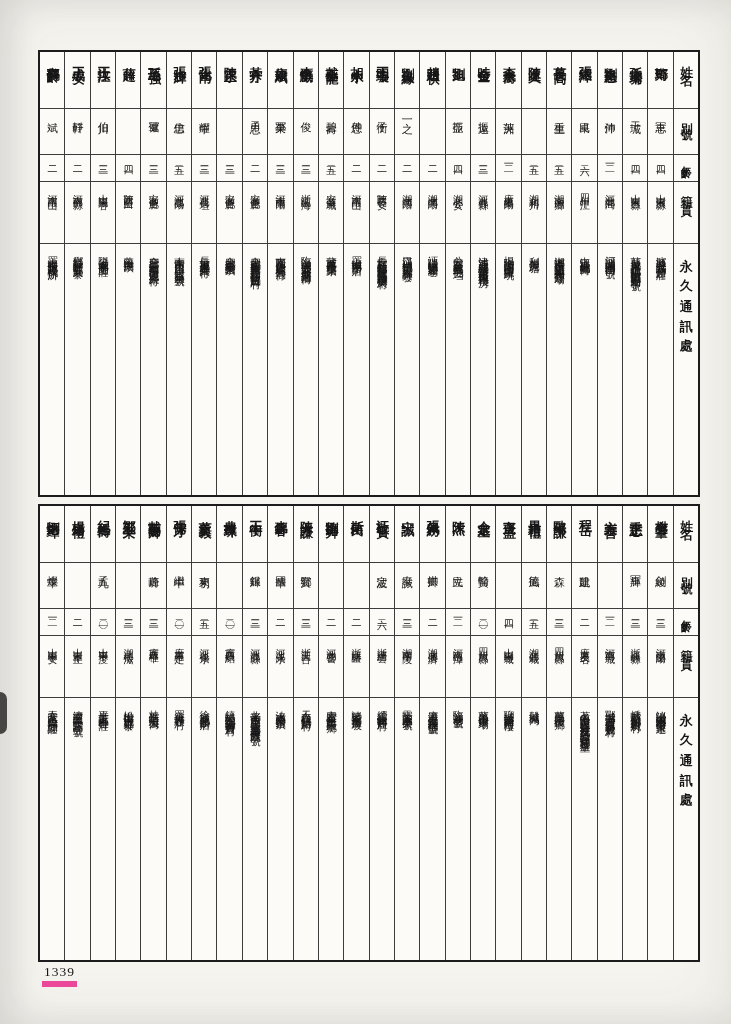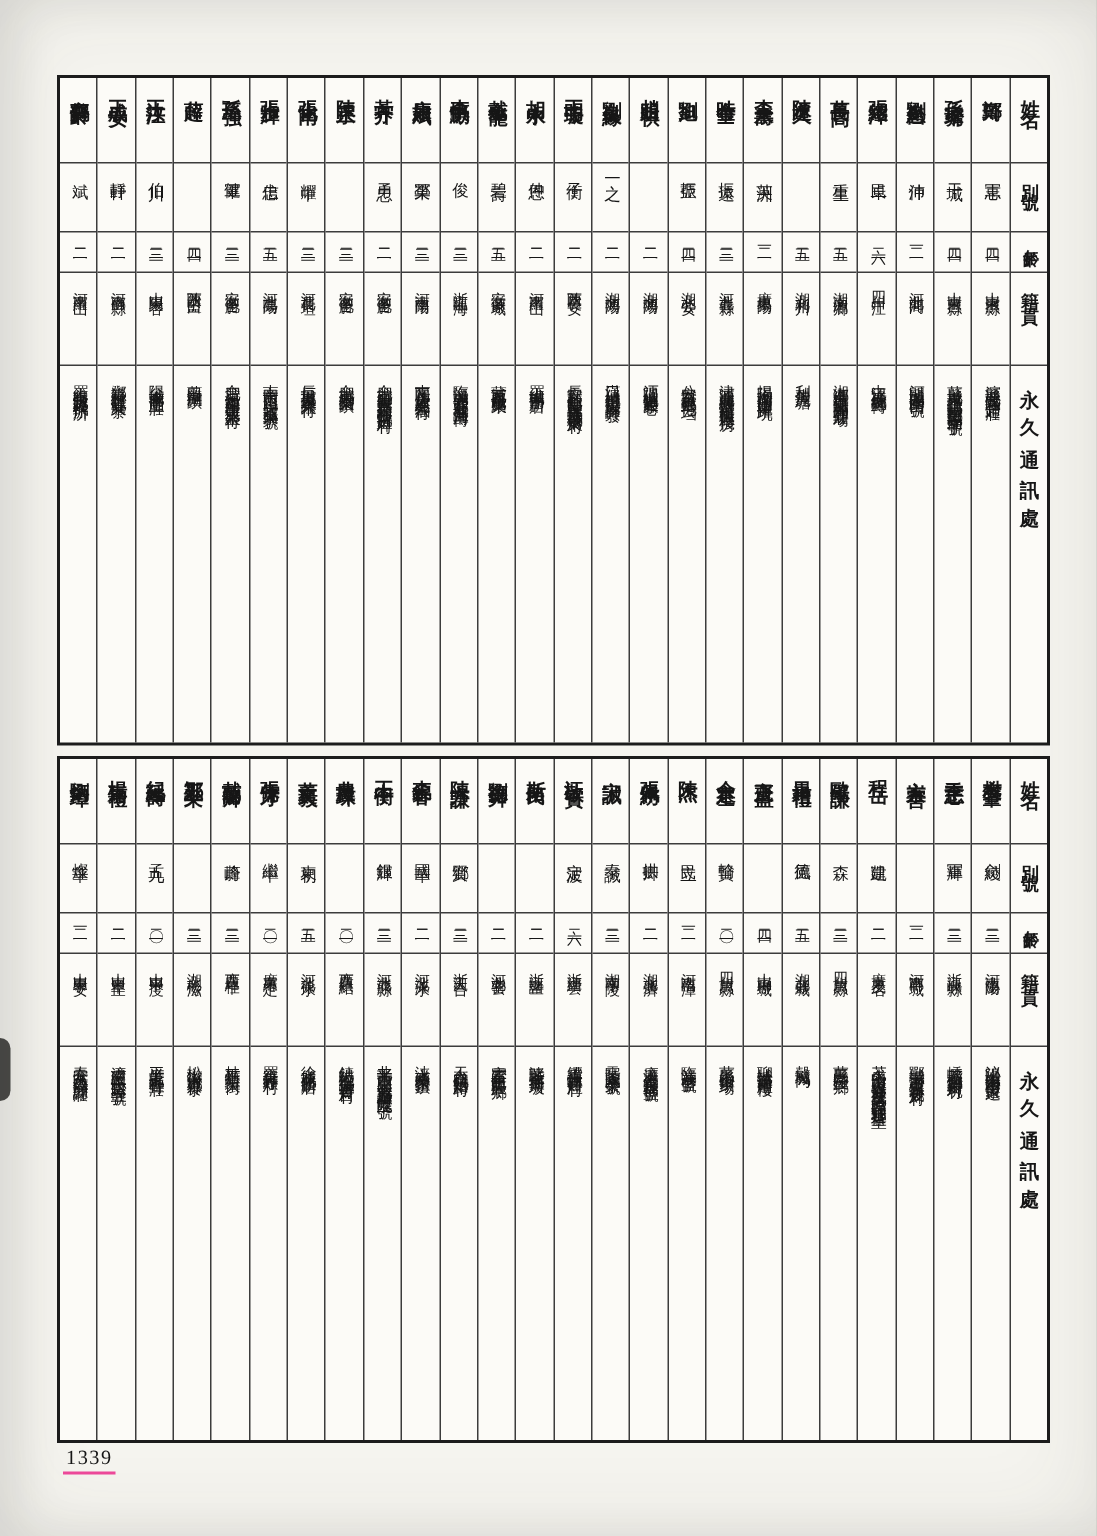--- a/index.html
+++ b/index.html
@@ -25,21 +25,21 @@
   .cell-age .vtext{font-size:10px;letter-spacing:0;}
   .cell-native .vtext{font-size:10px;letter-spacing:2px;}
   .cell-address .vtext{font-size:10.5px;letter-spacing:1.5px;line-height:12px;max-height:97%;}
   .hcell .vtext{font-weight:600;}
   .hcell.cell-name .vtext{font-size:13px;letter-spacing:.55em;}
   .hcell.cell-alias .vtext{font-size:12px;letter-spacing:.45em;}
   .hcell.cell-age .vtext{font-size:10.5px;letter-spacing:.1em;}
   .hcell.cell-native .vtext{font-size:12px;letter-spacing:.8em;}
   .hcell.cell-address .vtext{font-size:13px;letter-spacing:1.55em;}
   .page-number{position:absolute;left:42px;top:964px;font-size:13.5px;letter-spacing:1px;
-               border-bottom:2px solid #ec4899;padding:0 2px 1px 2px;}
+               border-bottom:6px solid #ec4899;padding:0 2px 1px 2px;}
   .scan-smudge{position:absolute;left:0;top:692px;width:7px;height:42px;background:#2a2a28;
                border-radius:0 10px 10px 0;opacity:.85;}
 </style>
 </head>
 <body>
 
 <div class="page">
   <div class="content">
     <div class="table-block top">
         <div class="col header-col">

